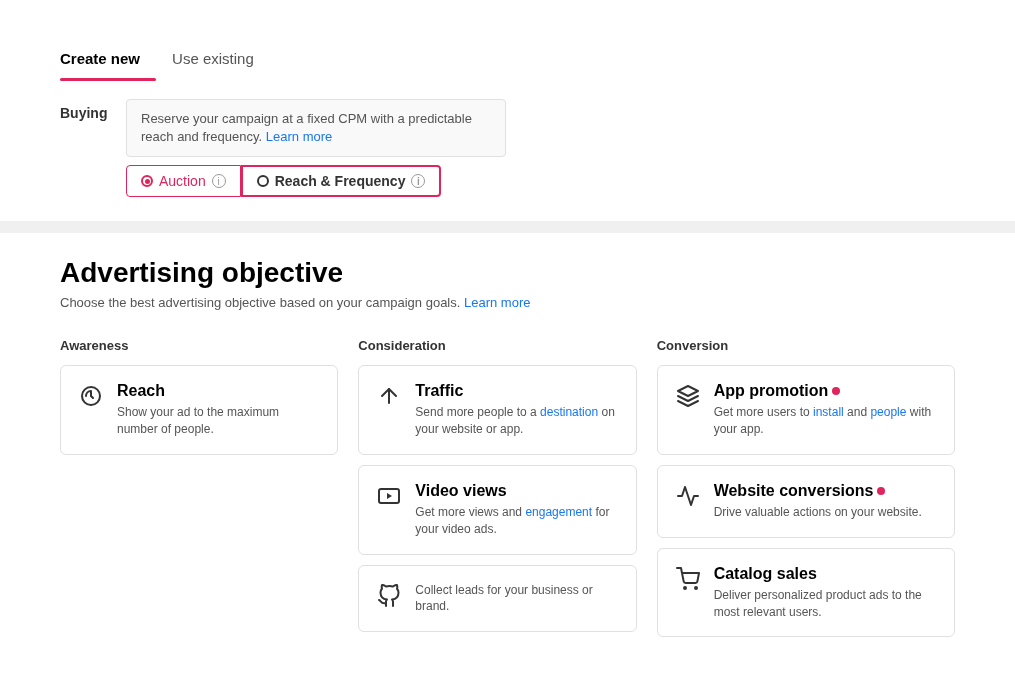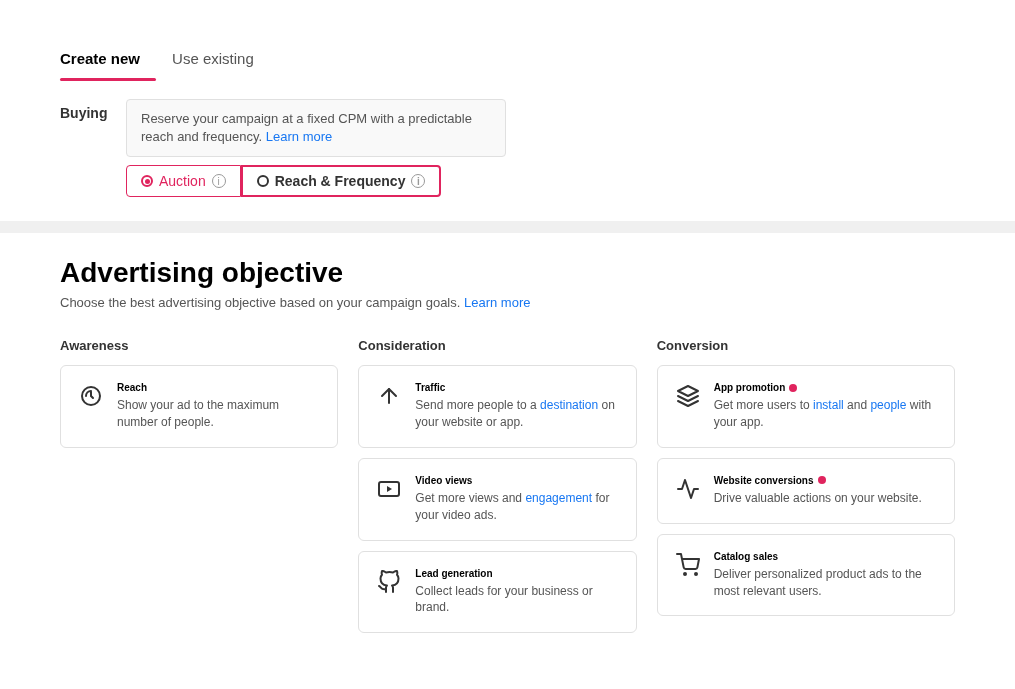--- a/index.html
+++ b/index.html
@@ -224,21 +224,21 @@
       height: 28px;
       flex-shrink: 0;
       display: flex;
       align-items: center;
       justify-content: center;
     }
 
     .obj-content {}
 
     .obj-title {
-      font-size: 10px;
+      font-size: 16px;
       font-weight: 700;
       color: #000;
       margin-bottom: 4px;
       display: flex;
       align-items: center;
       gap: 4px;
     }
 
     .obj-desc {
       font-size: 12px;
@@ -362,21 +362,20 @@
           </div>
         </div>
 
         <div class="objective-card">
           <div class="obj-icon">
             <svg viewBox="0 0 24 24" fill="none" stroke="#333" stroke-width="2">
               <path d="M9 19c-5 1.5-5-2.5-7-3m14 6v-3.87a3.37 3.37 0 0 0-.94-2.61c3.14-.35 6.44-1.54 6.44-7A5.44 5.44 0 0 0 20 4.77 5.07 5.07 0 0 0 19.91 1S18.73.65 16 2.48a13.38 13.38 0 0 0-7 0C6.27.65 5.09 1 5.09 1A5.07 5.07 0 0 0 5 4.77a5.44 5.44 0 0 0-1.5 3.78c0 5.42 3.3 6.61 6.44 7A3.37 3.37 0 0 0 9 18.13V22" stroke-linecap="round" stroke-linejoin="round"></path>
             </svg>
           </div>
           <div class="obj-content">
-            <div class="obj-title">Lead generation</div>
             <div class="obj-desc">Collect leads for your business or brand.</div>
           </div>
         </div>
       </div>
 
       <div class="column">
         <div class="column-header">Conversion</div>
 
         <div class="objective-card">
           <div class="obj-icon">

